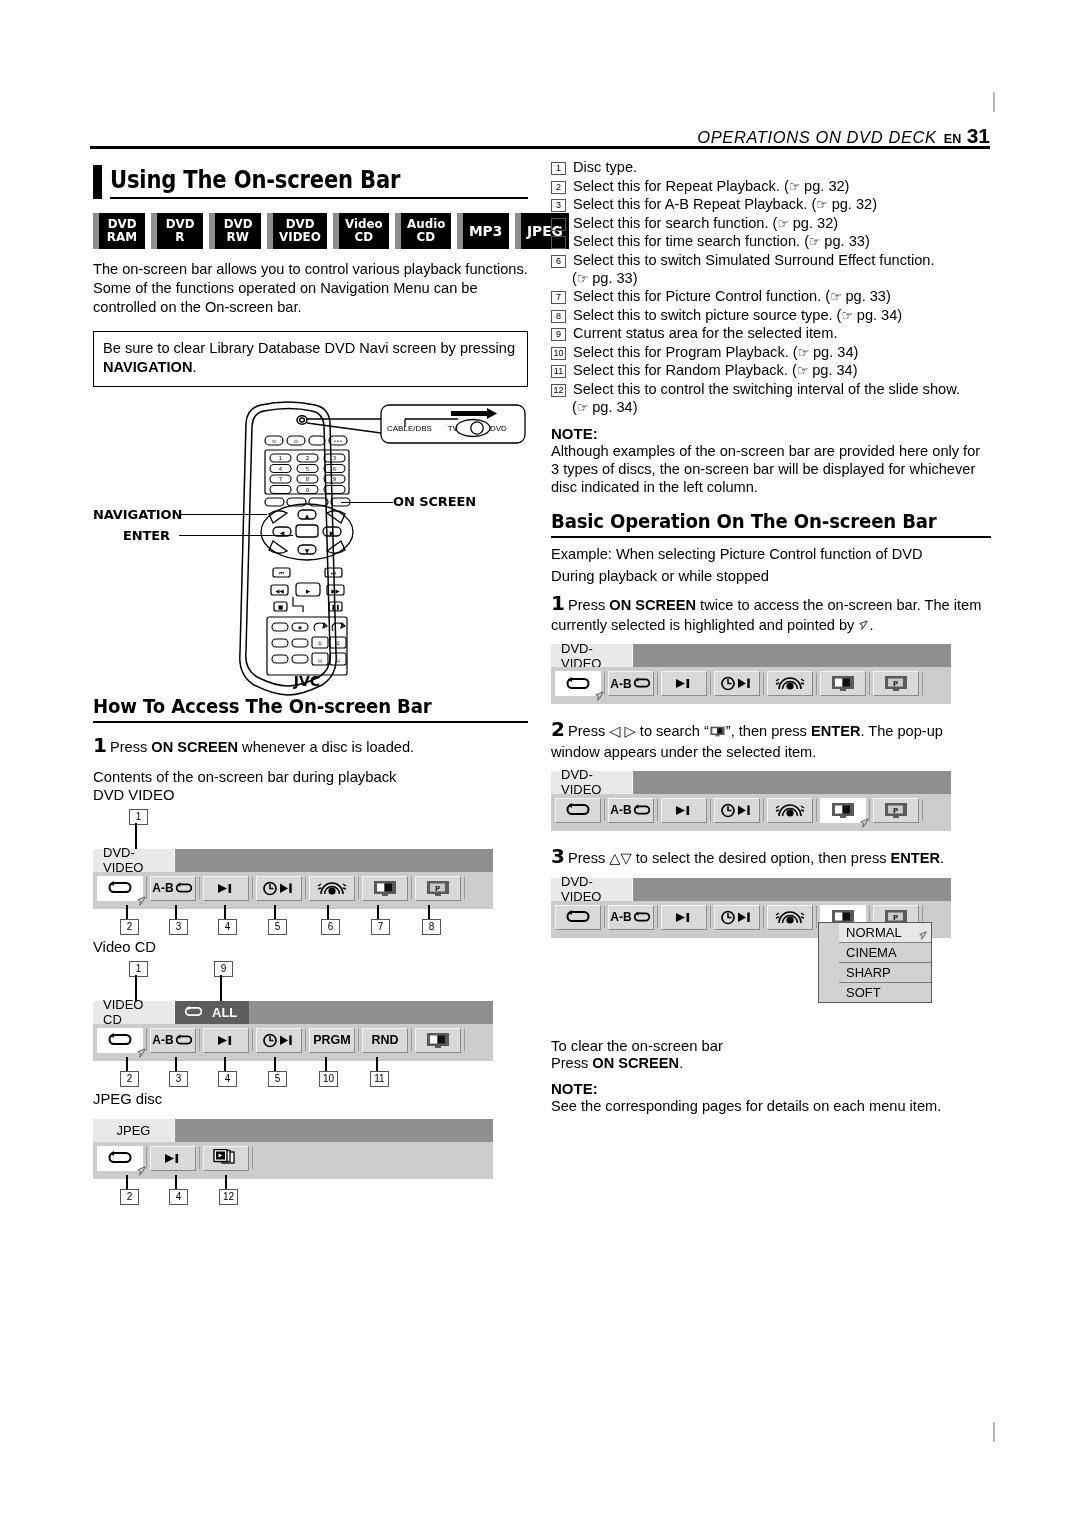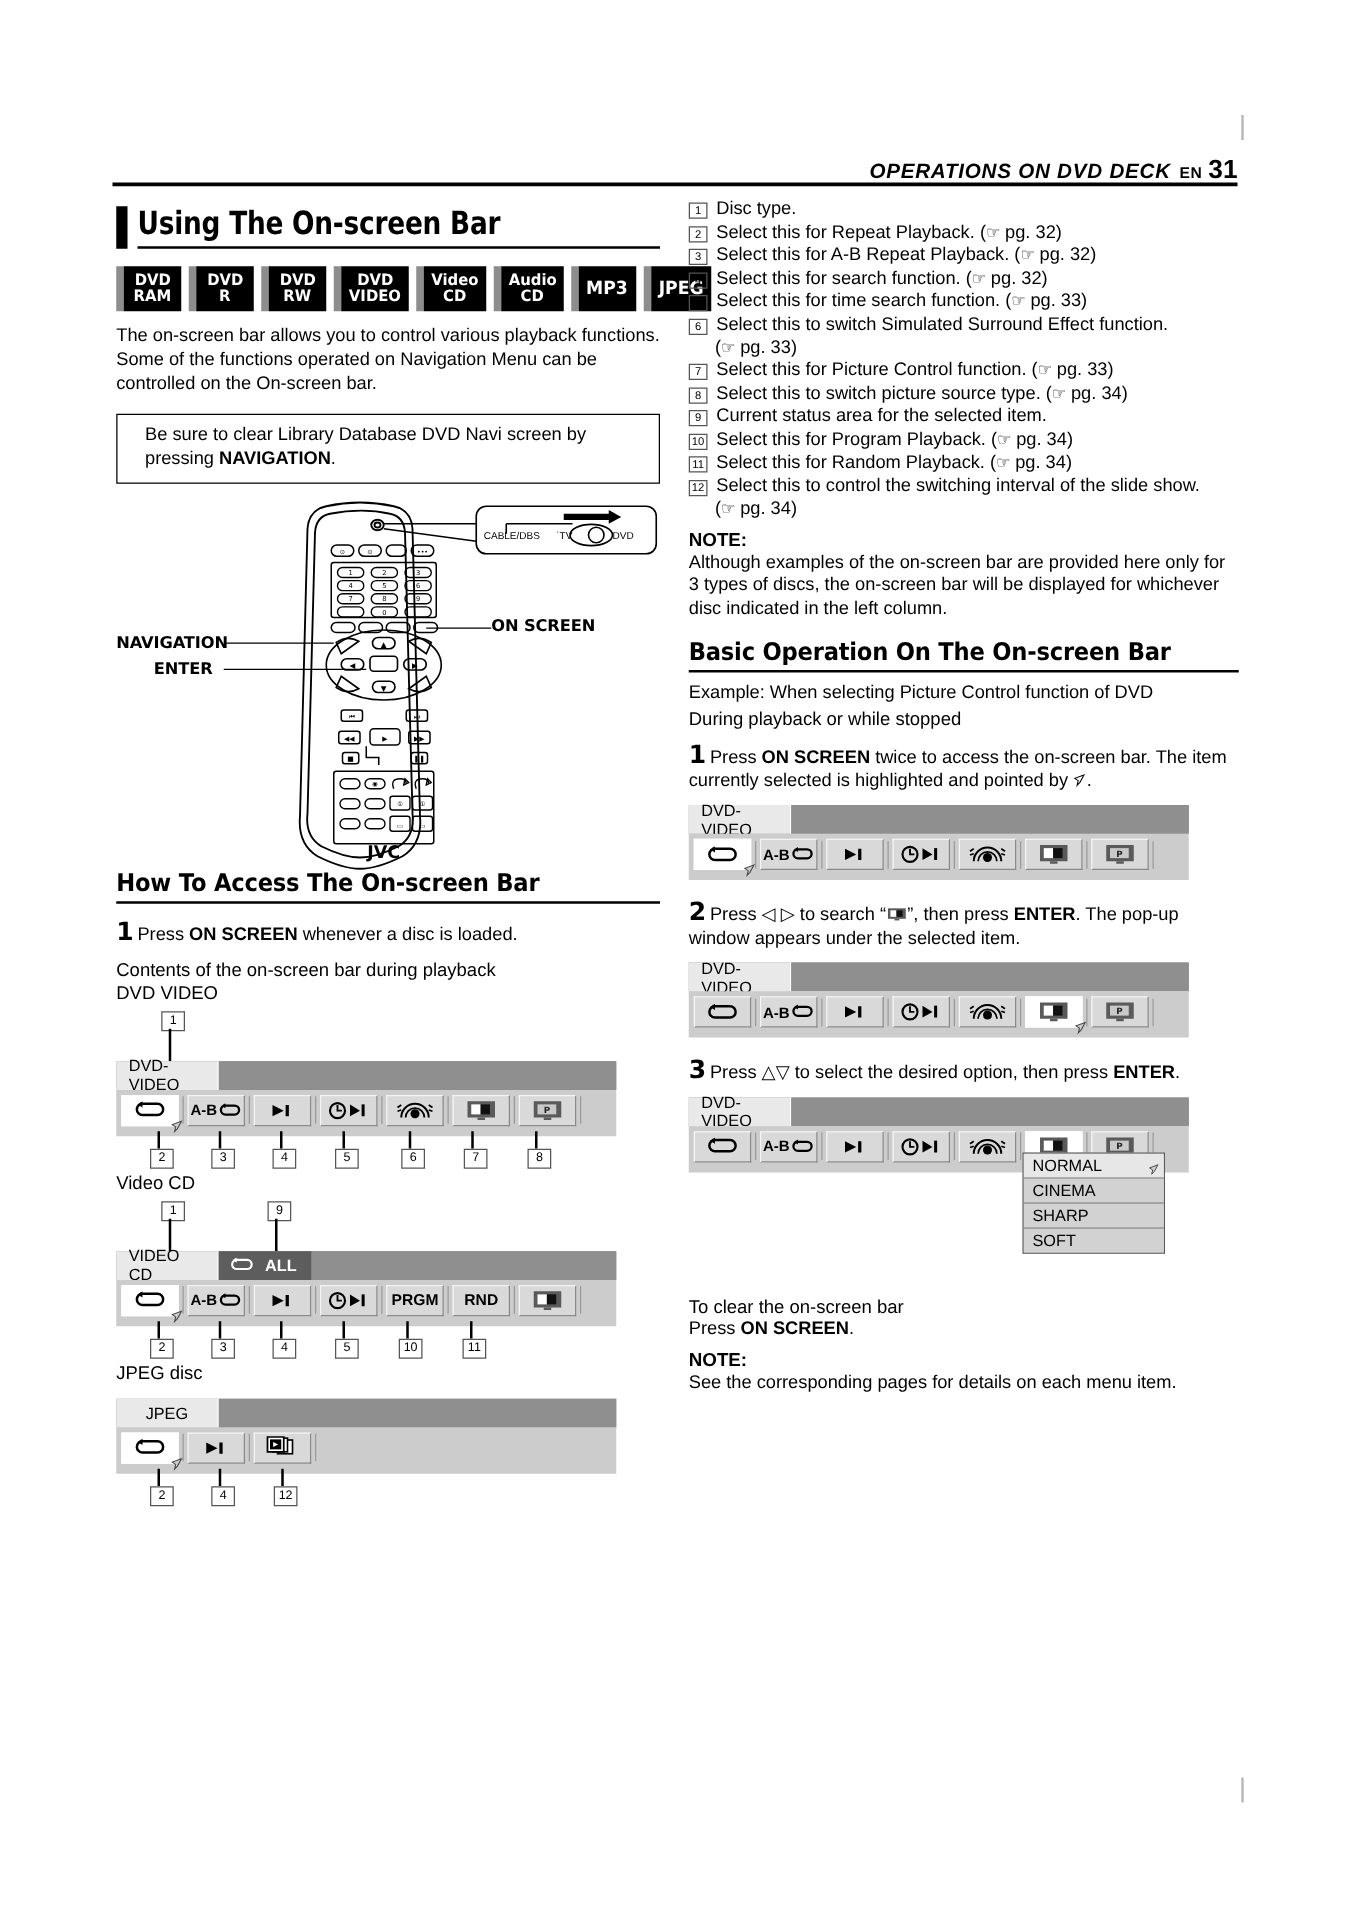--- a/index.html
+++ b/index.html
@@ -19,21 +19,21 @@
   .tick { position: absolute; background: #b9b9b9; }
   .tick-tr { right: 85px; top: 92px; width: 2px; height: 20px; }
   .tick-br { right: 85px; top: 1422px; width: 2px; height: 20px; }
 
   
   .runhead {
     position: absolute; left: 90px; top: 124px; width: 900px;
     text-align: right;
   }
   .runhead .rh-title {
-    font-style: italic; font-weight: bold; font-size: 16.5px;
+    font-style: italic; font-weight: normal; font-size: 16.5px;
     letter-spacing: 0.6px;
   }
   .runhead .rh-en {
     font-weight: bold; font-size: 12.5px; margin-left: 7px;
     letter-spacing: .3px;
   }
   .runhead .rh-page {
     font-weight: bold; font-size: 21px; margin-left: 5px; margin-top: 15px;
   }
   .rule-head {
@@ -80,21 +80,21 @@
     line-height: 1.02;
   }
   .badge .body span { font-size: 12.5px; display:block; transform: scaleX(.95); }
   .badge.one .body span { font-size: 14.5px; }
 
   
   p.body {
     font-size: 14.6px; line-height: 1.31; margin: 11px 0 0 0;
   }
   .notebox {
-    border: 1.5px solid #000; padding: 7px 9px 8px 22px;
+    border: 1.5px solid #000; padding: 7px 9px 8px 9px;
     font-size: 14.6px; line-height: 1.31; margin-top: 14px;
   }
   .b { font-weight: bold; }
 
   
   .step { font-size: 14.6px; line-height: 1.31; margin-top: 9px; }
   .stepnum {
     font-weight: bold; font-size: 20px;
     font-family: "DejaVu Sans", sans-serif;
     margin-right: 3px;
@@ -162,21 +162,21 @@
     position: absolute; right: -5px; bottom: -7px;
     width: 11px; height: 11px;
   }
   
   .popup {
     position: absolute; border: 1px solid #5a5a5a; background: #d2d2d2;
     width: 112px; z-index: 5;
   }
   .popup .opt {
     font-size: 13px; padding: 2px 7px; border-bottom: 1px solid #7d7d7d;
-    background: #d2d2d2; position: relative;
+    background: #d2d2d2; position: relative; margin-left: 20px;
   }
   .popup .opt:last-child { border-bottom: none; }
   .popup .opt.first { background: #e7e7e7; }
 
   
   .calloutbox {
     position: absolute; border: 1px solid #555; background: #fff;
     font-size: 10px; line-height: 12px; min-width: 13px;
     text-align: center; padding: 1px 2px;
   }

